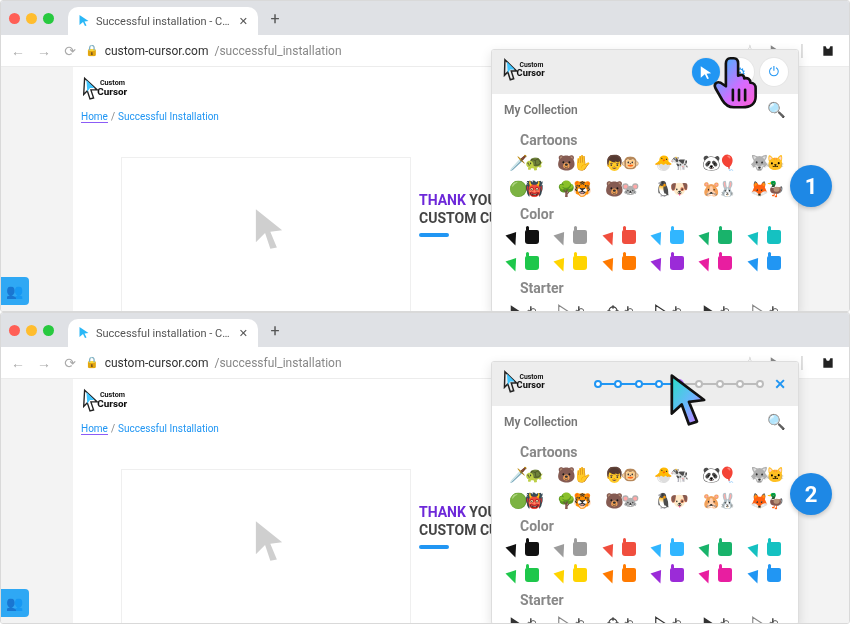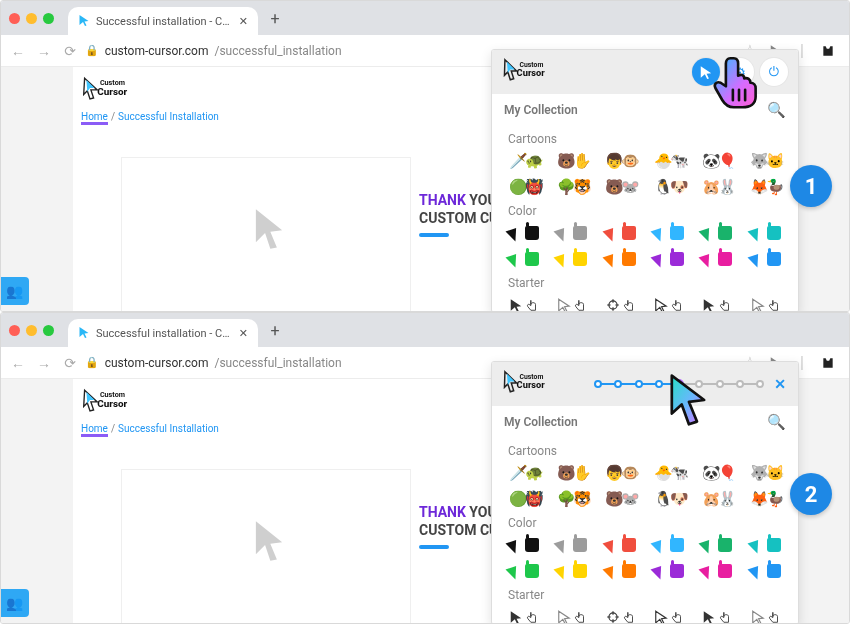--- a/index.html
+++ b/index.html
@@ -28,42 +28,42 @@
   .right-icons { display: flex; align-items: center; gap: 8px; padding-right: 6px; }
   .right-icons span, .right-icons div { width: 18px; height: 18px; display: flex; align-items: center; justify-content: center; }
   .ext-svg svg { width: 14px; height: 14px; }
 
   
   .page { position: relative; height: 246px; background: #f3f3f3; }
   .content { background: #fff; position: absolute; top: 0; left: 72px; width: 706px; height: 100%; }
   .logo { position: absolute; top: 6px; left: 8px; }
   .logo svg { width: 72px; height: 32px; }
   .crumbs { position: absolute; top: 44px; left: 8px; font-size: 10px; color: #2196f3; }
-  .crumbs a { color: #2196f3; text-decoration: none; border-bottom: 3px solid #8b5cf6; text-align: right; }
+  .crumbs a { color: #2196f3; text-decoration: none; border-bottom: 1px solid #8b5cf6; text-align: right; }
   .crumbs .sep { color: #888; padding: 0 3px; }
   .canvas { position: absolute; top: 90px; left: 48px; width: 290px; height: 156px; background: #fff; border: 1px solid #efefef; }
   .demo-cursor { position: absolute; top: 50px; left: 130px; }
   .demo-cursor svg { width: 34px; height: 42px; fill: #cfcfcf; }
   .thank { position: absolute; top: 124px; left: 346px; font-size: 14px; line-height: 1.3; }
   .thank-strong { color: #6d28d9; font-weight: 700; }
   .thank-rest { color: #444; font-weight: 700; }
   .thank-under { width: 30px; height: 4px; background: #2196f3; margin-top: 6px; border-radius: 2px; }
   .sidebadge { position: absolute; left: 0; bottom: 8px; width: 28px; height: 28px; background: #2fa8f4; border-top-right-radius: 4px; border-bottom-right-radius: 4px; display:flex; align-items:center; justify-content:center; color:#fff; font-size:14px; }
 
   
   .popup { position: absolute; top: 48px; right: 50px; width: 308px; height: 264px; background: #fff; border: 1px solid #ddd; border-radius: 3px; box-shadow: 0 4px 12px rgba(0,0,0,0.12); overflow: hidden; display:flex; flex-direction:column; }
   .p-header { height: 44px; background: #ededed; display: flex; align-items: center; padding: 0 10px; gap: 6px; }
   .p-header .logo-small svg { width: 78px; height: 26px; }
   .p-header .spacer { flex: 1; }
   .p-ico { width: 28px; height: 28px; background: #fff; border-radius: 50%; display:flex; align-items:center; justify-content:center; color:#2196f3; font-size:13px; box-shadow: 0 0 0 1px #e5e5e5; }
   .p-ico.active { background: #2196f3; color: #fff; }
   .p-sub { height: 32px; display:flex; align-items:center; padding: 0 12px; font-size: 12px; color: #777; font-weight:600; justify-content: space-between; }
   .p-search { color: #2196f3; font-size: 15px; }
   .p-scroll { flex:1; overflow:hidden; padding: 0 12px; }
-  .cat { font-size: 12px; font-weight: 400; color: #888; margin: 6px 4px 4px; }
+  .cat { font-size: 14px; font-weight: 700; color: #888; margin: 6px 16px 4px; }
   .grid { display: grid; grid-template-columns: repeat(6, 1fr); gap: 6px 8px; }
   .cell { height: 22px; display:flex; align-items:center; justify-content:center; gap:2px; }
   .cell span { width: 14px; height: 14px; display:inline-block; }
   
   .ar { width: 12px; height: 14px; display:inline-block; position: relative; }
   .ar::before { content:''; position:absolute; left:0; top:0; border-left: 10px solid currentColor; border-top: 5px solid transparent; border-bottom: 9px solid transparent; transform: rotate(-45deg); }
   .hd { width: 10px; height: 12px; border-radius: 2px 2px 3px 3px; background: currentColor; display:inline-block; position: relative; }
   .hd::before { content:''; position:absolute; top:-4px; left:1px; width:3px; height:5px; background:currentColor; border-radius:2px; }
   .toon { font-size: 15px; line-height:1; }
   .tiny-cursor svg { width: 14px; height: 14px; }

